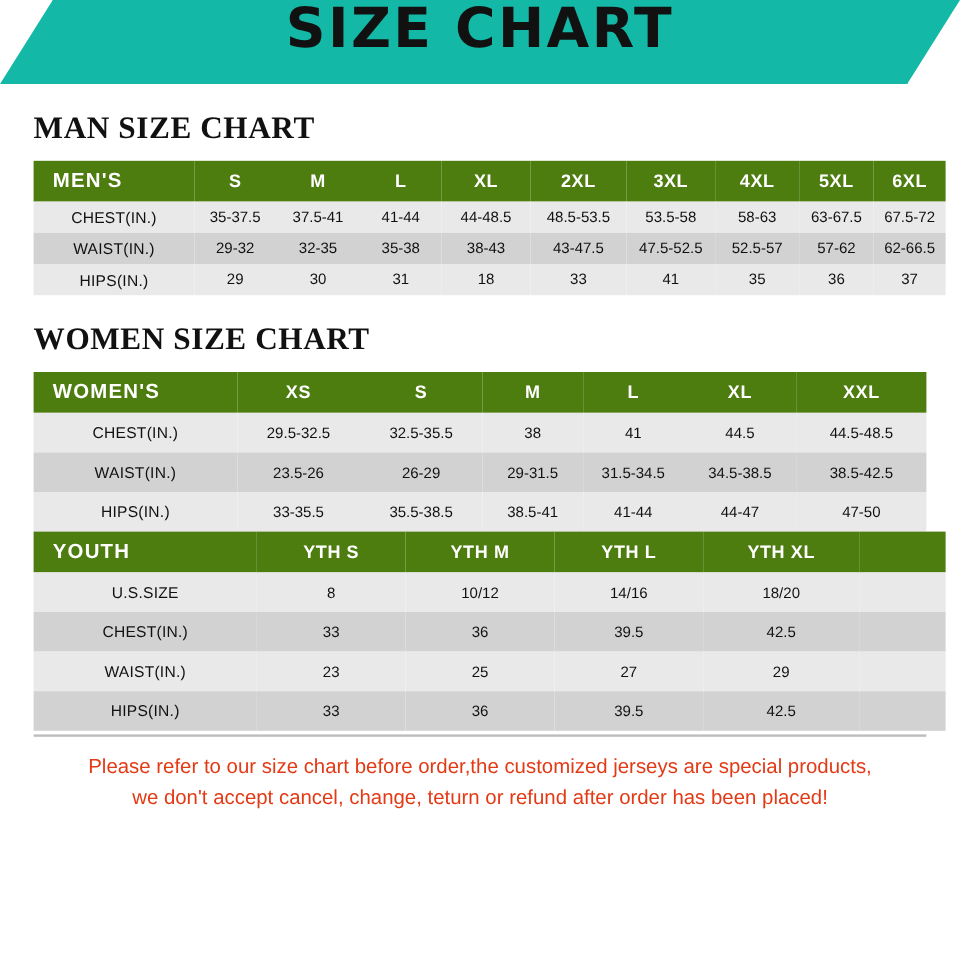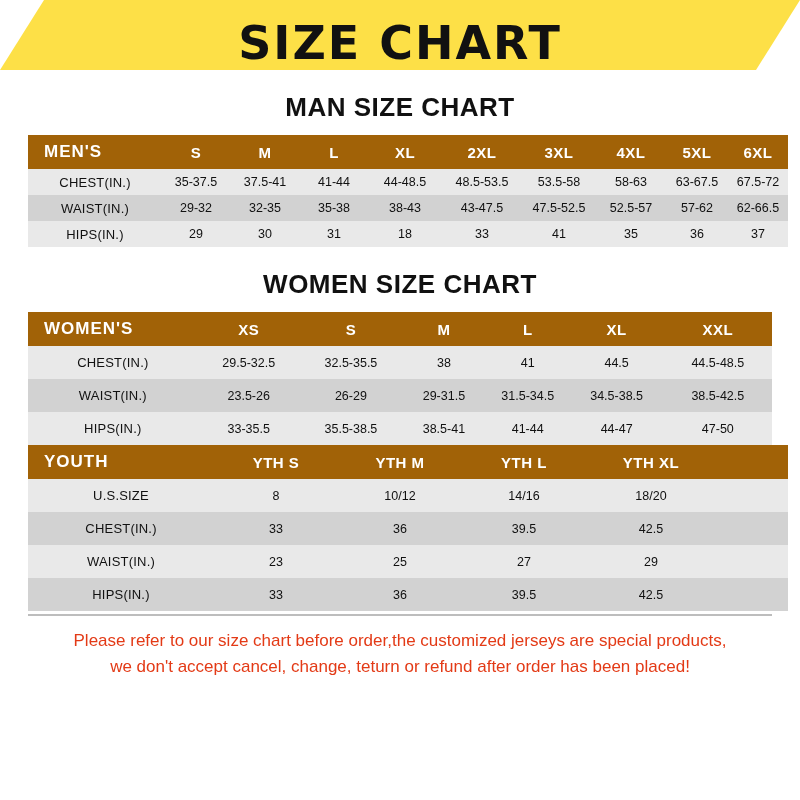--- a/index.html
+++ b/index.html
@@ -17,23 +17,23 @@
     position: relative;
     width: 800px;
     height: 800px;
     box-sizing: border-box;
     background: #ffffff;
   }
   
   .header-band {
     position: relative;
     height: 70px;
-    background: #fde047;
+    background: #14b8a6;
     display: flex;
-    align-items: flex-end;
+    align-items: flex-start;
     justify-content: center;
   }
   .header-band .title {
     font-family: "DejaVu Sans", sans-serif;
     font-weight: bold;
     font-size: 46px;
     letter-spacing: 2px;
     color: #111111;
     line-height: 1;
     padding-bottom: 4px;
@@ -57,22 +57,22 @@
     background: #ffffff;
     clip-path: polygon(100% 0, 100% 100%, 0 100%);
   }
 
   .content {
     padding: 0 28px;
     box-sizing: border-box;
   }
 
   .section-title {
-    text-align: center;
-    font-family: Liberation Sans, sans-serif;
+    text-align: left;
+    font-family: Liberation Serif, serif;
     font-weight: bold;
     font-size: 26px;
     color: #111111;
     margin: 22px 0 12px 0;
     letter-spacing: 0.5px;
   }
 
   table.size-table {
     width: 744px;
     border-collapse: collapse;
@@ -84,21 +84,21 @@
     text-align: center;
     font-size: 12.5px;
     color: #111111;
     padding: 0;
     height: 26px;
     vertical-align: middle;
     white-space: nowrap;
   }
   
   table.size-table thead tr {
-    background: #a16207;
+    background: #4d7c0f;
   }
   table.size-table thead th {
     color: #ffffff;
     font-weight: bold;
     height: 34px;
     font-size: 15px;
     letter-spacing: 0.5px;
   }
   table.size-table thead th.rowlabel {
     text-align: left;

